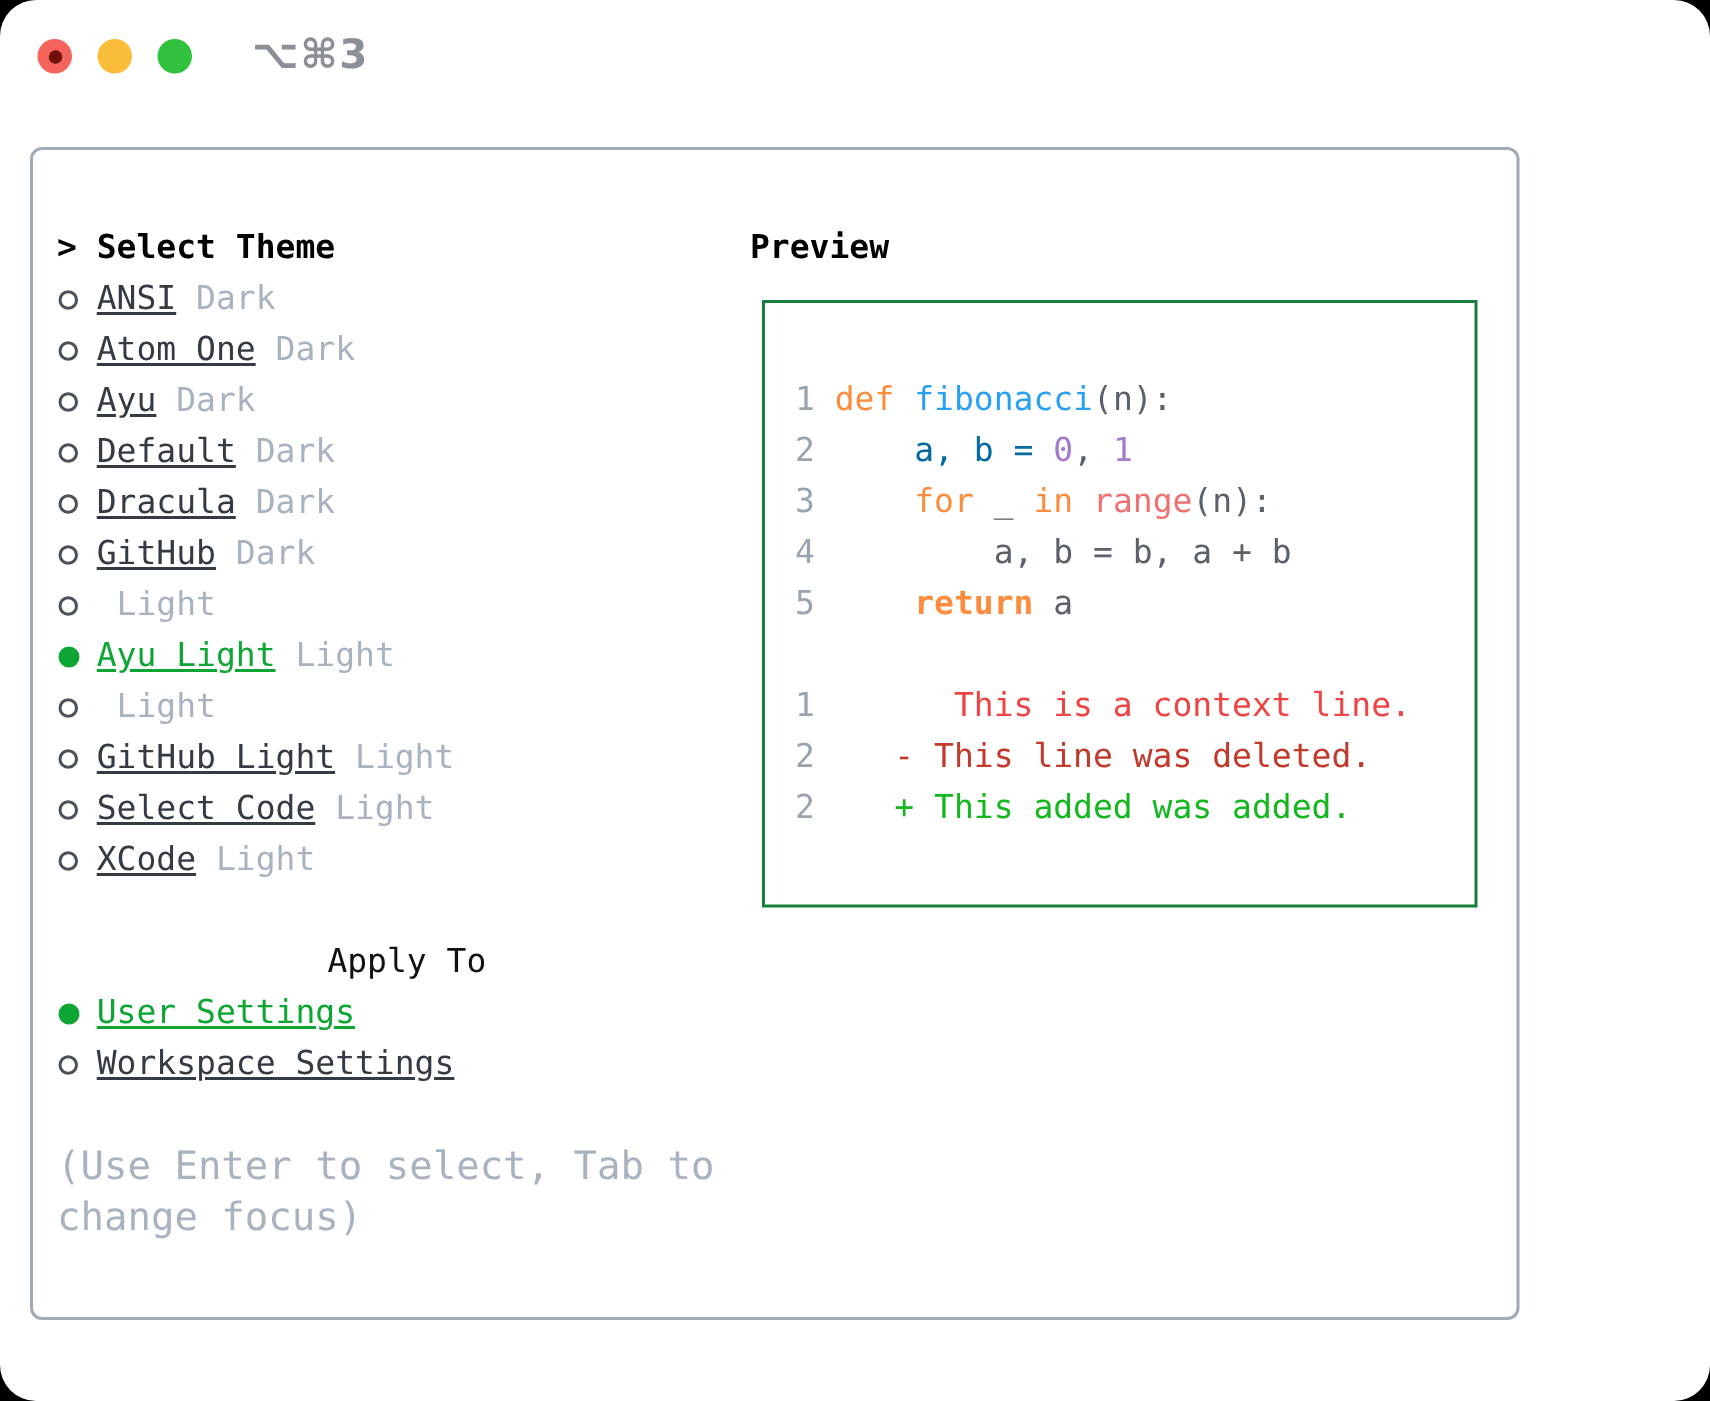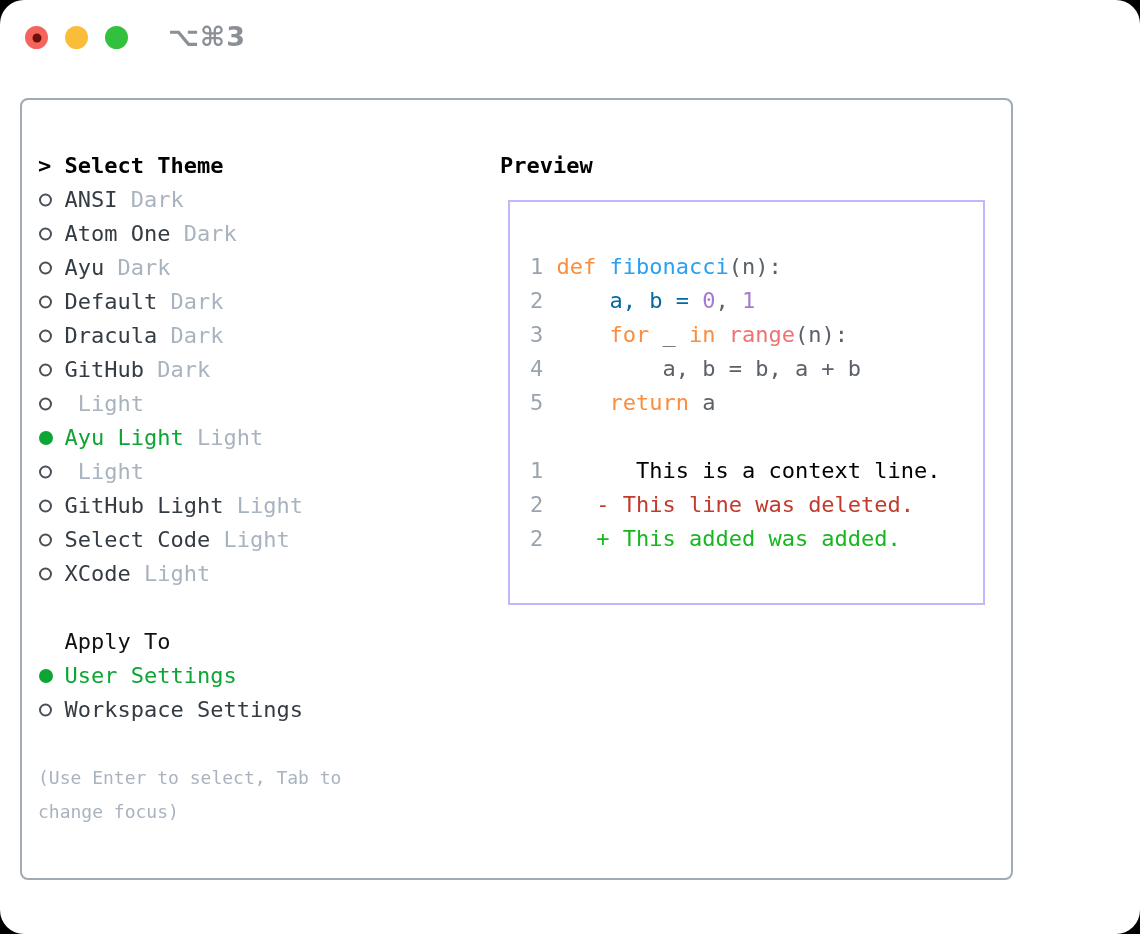--- a/index.html
+++ b/index.html
@@ -17,29 +17,29 @@
   
   .leftcol{position:absolute;left:38px;top:149px;width:440px;font-size:22px;line-height:34px;color:#343b43;}
   .row{height:34px;white-space:pre;display:flex;align-items:center;}
   .marker{display:inline-block;width:2ch;flex:0 0 auto;position:relative;height:34px;}
   .ring{position:absolute;left:1px;top:50%;transform:translateY(-50%);width:13px;height:13px;
         border:2px solid #4a5158;border-radius:50%;box-sizing:border-box;}
   .row.selected .ring{background:var(--green);border-color:var(--green);width:14px;height:14px;}
   .row.selected .name{color:var(--green);}
   .cursor{font-weight:bold;color:#000;font-size:22px;}
   .title-row{font-weight:bold;color:#000;}
-  .name{white-space:pre;}
+  .name{white-space:pre;text-decoration:underline;}
   .variant{color:#a9b3bf;margin-left:1ch;white-space:pre;}
   .spacer{height:34px;}
-  .section-title{color:#111;}
-  .hint{margin-top:0;color:#a9b3bf;white-space:normal;width:30ch;font-size:18px;line-height:34px;}
+  .section-title{color:#111;justify-content:center;}
+  .hint{margin-top:0;color:#a9b3bf;white-space:normal;width:30ch;font-size:26px;line-height:34px;}
   
   .preview-title{position:absolute;left:500px;top:149px;font-size:22px;line-height:34px;font-weight:bold;color:#000;}
   .preview-box{position:absolute;left:508px;top:200px;width:477px;height:405px;box-sizing:border-box;
-               border:2px solid #c4b5fd;background:#fff;padding:48px 0 0 20px;overflow:hidden;}
+               border:2px solid #15803d;background:#fff;padding:48px 0 0 20px;overflow:hidden;}
   .code-line{height:34px;line-height:34px;font-size:22px;white-space:pre;}
   .ln{display:inline-block;width:1ch;margin-right:1ch;color:#9aa4af;text-align:right;}
 </style>
 </head>
 <body>
 
 <div class="screen">
 
   <div class="titlebar">
     <div class="light" id="light-0" style="background: rgb(244, 100, 92);">
@@ -131,21 +131,21 @@
   </div>
 
   <div class="preview-title">Preview</div>
 
   <div class="preview-box">
     <div id="preview-code">
         <div class="code-line"><span class="ln" style="color: rgb(154, 164, 175);">1</span><span style="color: rgb(250, 141, 62);">def </span><span style="color: rgb(42, 160, 242);">fibonacci</span><span style="color: rgb(90, 97, 105);">(n):</span></div>
         <div class="code-line"><span class="ln" style="color: rgb(154, 164, 175);">2</span><span style="color: #0369a1;">    a, b = </span><span style="color: rgb(163, 122, 204);">0</span><span style="color: rgb(90, 97, 105);">, </span><span style="color: rgb(163, 122, 204);">1</span></div>
         <div class="code-line"><span class="ln" style="color: rgb(154, 164, 175);">3</span><span style="color: rgb(90, 97, 105);">    </span><span style="color: rgb(250, 141, 62);">for</span><span style="color: rgb(90, 97, 105);"> _ </span><span style="color: rgb(250, 141, 62);">in</span><span style="color: rgb(90, 97, 105);"> </span><span style="color: rgb(240, 113, 113);">range</span><span style="color: rgb(90, 97, 105);">(n):</span></div>
         <div class="code-line"><span class="ln" style="color: rgb(154, 164, 175);">4</span><span style="color: rgb(90, 97, 105);">        a, b = b, a + b</span></div>
-        <div class="code-line"><span class="ln" style="color: rgb(154, 164, 175);">5</span><span style="color: rgb(90, 97, 105);">    </span><span style="color: rgb(250, 141, 62);">return</span><span style="color: rgb(90, 97, 105);"> a</span></div>
+        <div class="code-line"><span class="ln" style="color: rgb(154, 164, 175);">5</span><span style="color: rgb(90, 97, 105);">    </span><span style="color: rgb(250, 141, 62); font-weight: bold;">return</span><span style="color: rgb(90, 97, 105);"> a</span></div>
         <div class="code-line"></div>
-        <div class="code-line"><span class="ln" style="color: rgb(154, 164, 175);">1</span><span style="color: #000000;">      This is a context line.</span></div>
+        <div class="code-line"><span class="ln" style="color: rgb(154, 164, 175);">1</span><span style="color: #ef4444;">      This is a context line.</span></div>
         <div class="code-line"><span class="ln" style="color: rgb(154, 164, 175);">2</span><span style="color: rgb(194, 58, 43);">   - This line was deleted.</span></div>
         <div class="code-line"><span class="ln" style="color: rgb(154, 164, 175);">2</span><span style="color: rgb(20, 184, 30);">   + This added was added.</span></div>
       </div>
   </div>
 
 </div>
 
 </body></html>

